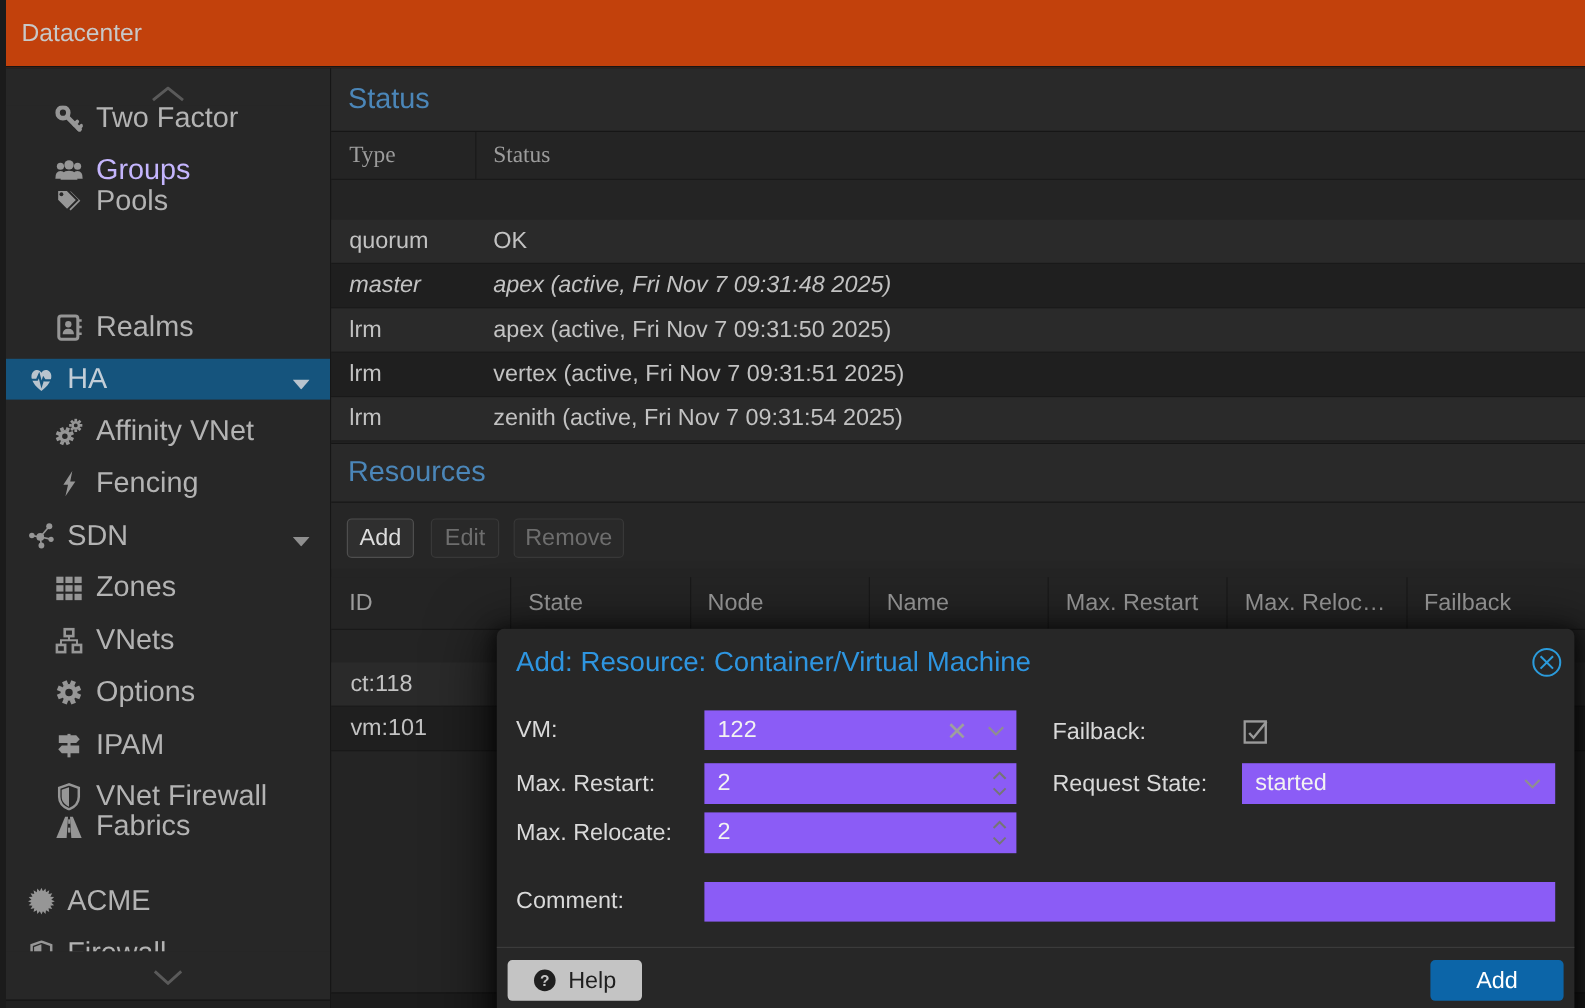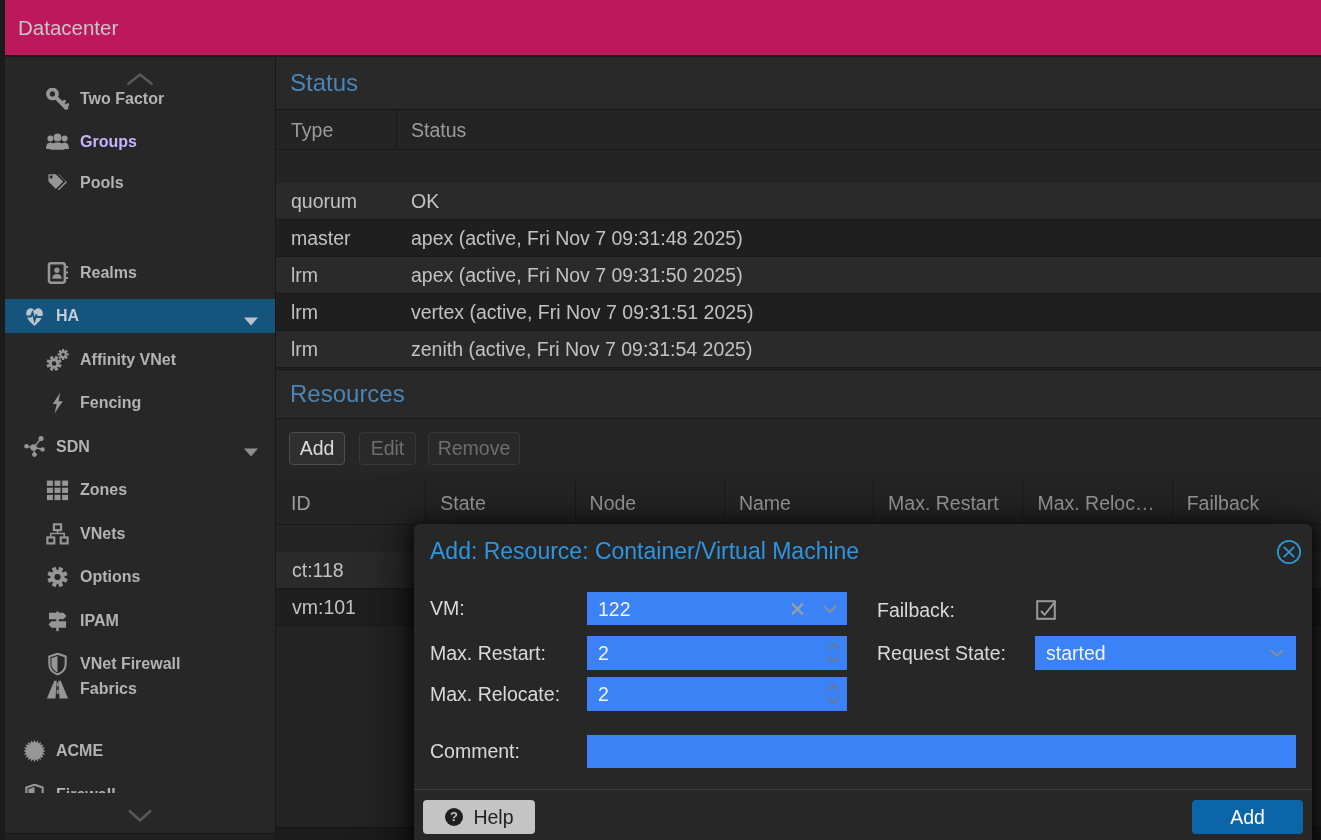--- a/index.html
+++ b/index.html
@@ -1,29 +1,29 @@
 <!DOCTYPE html>
 <html><head><meta charset="utf-8"><title>Datacenter</title>
 <style>
 * { margin:0; padding:0; box-sizing:border-box; }
 html,body { width:1321px; height:840px; background:#1b1b1b; font-family:"Liberation Sans", sans-serif; overflow:hidden; }
 #stage { position:relative; width:1321px; height:840px; overflow:hidden; }
 
-#topbar { position:absolute; left:5px; top:0; width:1316px; height:56px; background:#be185d;
+#topbar { position:absolute; left:5px; top:0; width:1316px; height:56px; background:#c2410c;
   border-bottom:1px solid #161616; }
 #topbar span { position:absolute; left:13px; top:50%; transform:translateY(-50%); font-size:20.5px; color:#c8c8c8; }
 
 #sidebar { position:absolute; left:5px; top:57px; width:270px; height:783px; background:#272727; overflow:hidden; }
 #sidesep { position:absolute; left:275px; top:57px; width:1px; height:783px; background:#161616; }
 
 .trow { position:absolute; left:0; width:270px; }
 .selband { position:absolute; left:0; top:4.4px; height:34.5px; width:270px; background:#15547d; }
 .ticon { position:absolute; top:50%; transform:translateY(-50%); width:23px; height:23px; line-height:0; }
 .ticon svg { display:block; }
-.tlabel { position:absolute; top:50%; transform:translateY(-50%); font-size:16px; white-space:nowrap;font-weight:bold; }
+.tlabel { position:absolute; top:50%; transform:translateY(-50%); font-size:24px; white-space:nowrap; }
 .tarrow { position:absolute; left:239px; top:50%; transform:translateY(-50%); width:14px; height:9px; }
 
 #treeclip { position:absolute; left:0; top:0; width:270px; height:736px; overflow:hidden; }
 #scrolltop { position:absolute; left:0; top:0; width:270px; height:31px; background:#272727; }
 #scrollbot { position:absolute; left:0; top:736px; width:270px; height:40px; background:#272727; }
 #botstrip { position:absolute; left:0; top:776px; width:270px; height:7px; background:#202020; border-top:1px solid #161616; }
 .chev { position:absolute; left:50%; transform:translateX(-50%); }
 
 #content { position:absolute; left:276px; top:57px; width:1045px; height:783px; background:#242424; }
 
@@ -32,35 +32,35 @@
 
 .ghdr { position:absolute; left:0; width:1045px; background:#242424; border-bottom:1px solid #191919; }
 .gcell { position:absolute; top:50%; transform:translateY(-50%); font-size:19.5px; color:#c2c2c2; white-space:nowrap; }
 .gcell.hdr { color:#9c9c9c; }
 .colsep { position:absolute; top:0; bottom:0; width:1px; background:#191919; }
 .grow { position:absolute; left:0; width:1045px; border-bottom:1px solid #191919;margin-top:33px; }
 .grow.light { background:#2a2a2a; }
 .grow.dark { background:#1f1f1f; }
 
 #statushdr { top:0; height:53px; }
-#statusghdr { top:53px; height:40px; }
+#statusghdr { top:53px; height:40px;font-family:Liberation Serif, serif; }
 #statusgrid { position:absolute; left:0; top:0; width:1045px; }
 
 #reshdr { top:312px; height:50px; border-top:1px solid #161616; }
 #restoolbar { position:absolute; left:0; top:362px; width:1045px; height:55px; background:#262626; }
 .tbtn { position:absolute; top:13px; height:33px; border-radius:4px; font-size:19.5px; display:flex; align-items:center; justify-content:center; }
 #resghdr { top:424px; height:44px; }
 #resgrid { position:absolute; left:0; top:417px; width:1045px; }
 
 #dialog { position:absolute; left:413.5px; top:524px; width:898px; height:340px; background:#272727;
   border-radius:6px; box-shadow:0 3px 14px 3px rgba(0,0,0,0.6), 0 10px 45px 12px rgba(0,0,0,0.5); }
 #dlgtitle { position:absolute; left:16.5px; top:14px; font-size:23px; color:#2e95e0; }
 #dlgclose { position:absolute; left:862px; top:15px; width:26px; height:26px; }
 .dlabel { position:absolute; display:flex; align-items:center; font-size:19.5px; color:#d9d9d9; white-space:nowrap; }
-.dfield { position:absolute; background:#3b82f6; }
+.dfield { position:absolute; background:#8b5cf6; }
 .dtext { position:absolute; left:11px; top:50%; transform:translateY(-50%); font-size:19.5px; color:#f2f2f2; }
 .ftrig { position:absolute; top:50%; transform:translateY(-50%); line-height:0; }
 .spin { position:absolute; right:7px; top:50%; transform:translateY(-50%); line-height:0; }
 #dcheck { position:absolute; left:622px; top:74px; width:22px; height:22px; }
 #dlgsep { position:absolute; left:0; top:265px; width:898px; height:1px; background:#3b3b3b; }
 #helpbtn { position:absolute; left:9.5px; top:276px; width:112px; height:34px; background:#c4c4c4;
   border-radius:4px; color:#1f1f1f; font-size:19.5px; display:flex; align-items:center; justify-content:center; }
 #helpic { display:inline-block; width:20px; height:20px; margin-right:9px; line-height:0; }
 #addbtn { position:absolute; left:778.5px; top:276px; width:111px; height:34px; background:#0c65a8;
   border-radius:4px; color:#ffffff; font-size:19.5px; display:flex; align-items:center; justify-content:center; }
@@ -96,21 +96,21 @@
                 <circle cx="16.2" cy="7.0" r="2.6"></circle>
                 <path d="M0 16 q0 -5.6 3.9 -5.6 q1.9 0 2.8 1.4 l0 4.2 z"></path>
                 <path d="M20 16 q0 -5.6 -3.9 -5.6 q-1.9 0 -2.8 1.4 l0 4.2 z"></path>
                 <circle cx="10" cy="6.0" r="3.4"></circle>
                 <path d="M3.9 16.8 q0 -6.6 6.1 -6.6 q6.1 0 6.1 6.6 z"></path>
               </g>
             </svg>
           </span>
           <span class="tlabel" style="left:75px;color:#c4b5fd">Groups</span>
         </div>
-        <div class="trow" style="top:104px;height:43.5px;">
+        <div class="trow" style="top:89px;height:43.5px;">
           <span class="ticon" style="left:41px">
             <svg width="23" height="23" viewBox="0 0 20 20">
               <g fill="#969696">
                 <path d="M11.4 2.6 L18.2 9.4 L11.2 16.4 L4.4 9.6 L4.4 2.6 Z"></path>
                 <path d="M8.8 1.6 L16.0 8.8 L8.6 16.2 L1.4 9 L1.4 1.6 Z" stroke="#272727" stroke-width="1.5"></path>
                 <circle cx="4.5" cy="4.7" r="1.4" fill="#272727"></circle>
               </g>
             </svg>
           </span>
           <span class="tlabel" style="left:75px;color:#b3b3b3">Pools</span>
@@ -320,21 +320,21 @@
     <div class="ghdr" id="statusghdr">
       <div class="colsep" style="left:119.5px"></div>
       <span class="gcell hdr" style="left:15px">Type</span>
       <span class="gcell hdr" style="left:135px">Status</span>
     </div>
     <div id="statusgrid">
         <div class="grow light" style="top:93px;height:37px;">
           <span class="gcell" style="left:15px">quorum</span>
           <span class="gcell" style="left:135px">OK</span>
         </div>
-        <div class="grow dark" style="top:130px;height:37px;">
+        <div class="grow dark" style="top:130px;height:37px;font-style:italic;">
           <span class="gcell" style="left:15px">master</span>
           <span class="gcell" style="left:135px">apex (active, Fri Nov 7 09:31:48 2025)</span>
         </div>
         <div class="grow light" style="top:167px;height:37px;">
           <span class="gcell" style="left:15px">lrm</span>
           <span class="gcell" style="left:135px">apex (active, Fri Nov 7 09:31:50 2025)</span>
         </div>
         <div class="grow dark" style="top:204px;height:37px;">
           <span class="gcell" style="left:15px">lrm</span>
           <span class="gcell" style="left:135px">vertex (active, Fri Nov 7 09:31:51 2025)</span>

